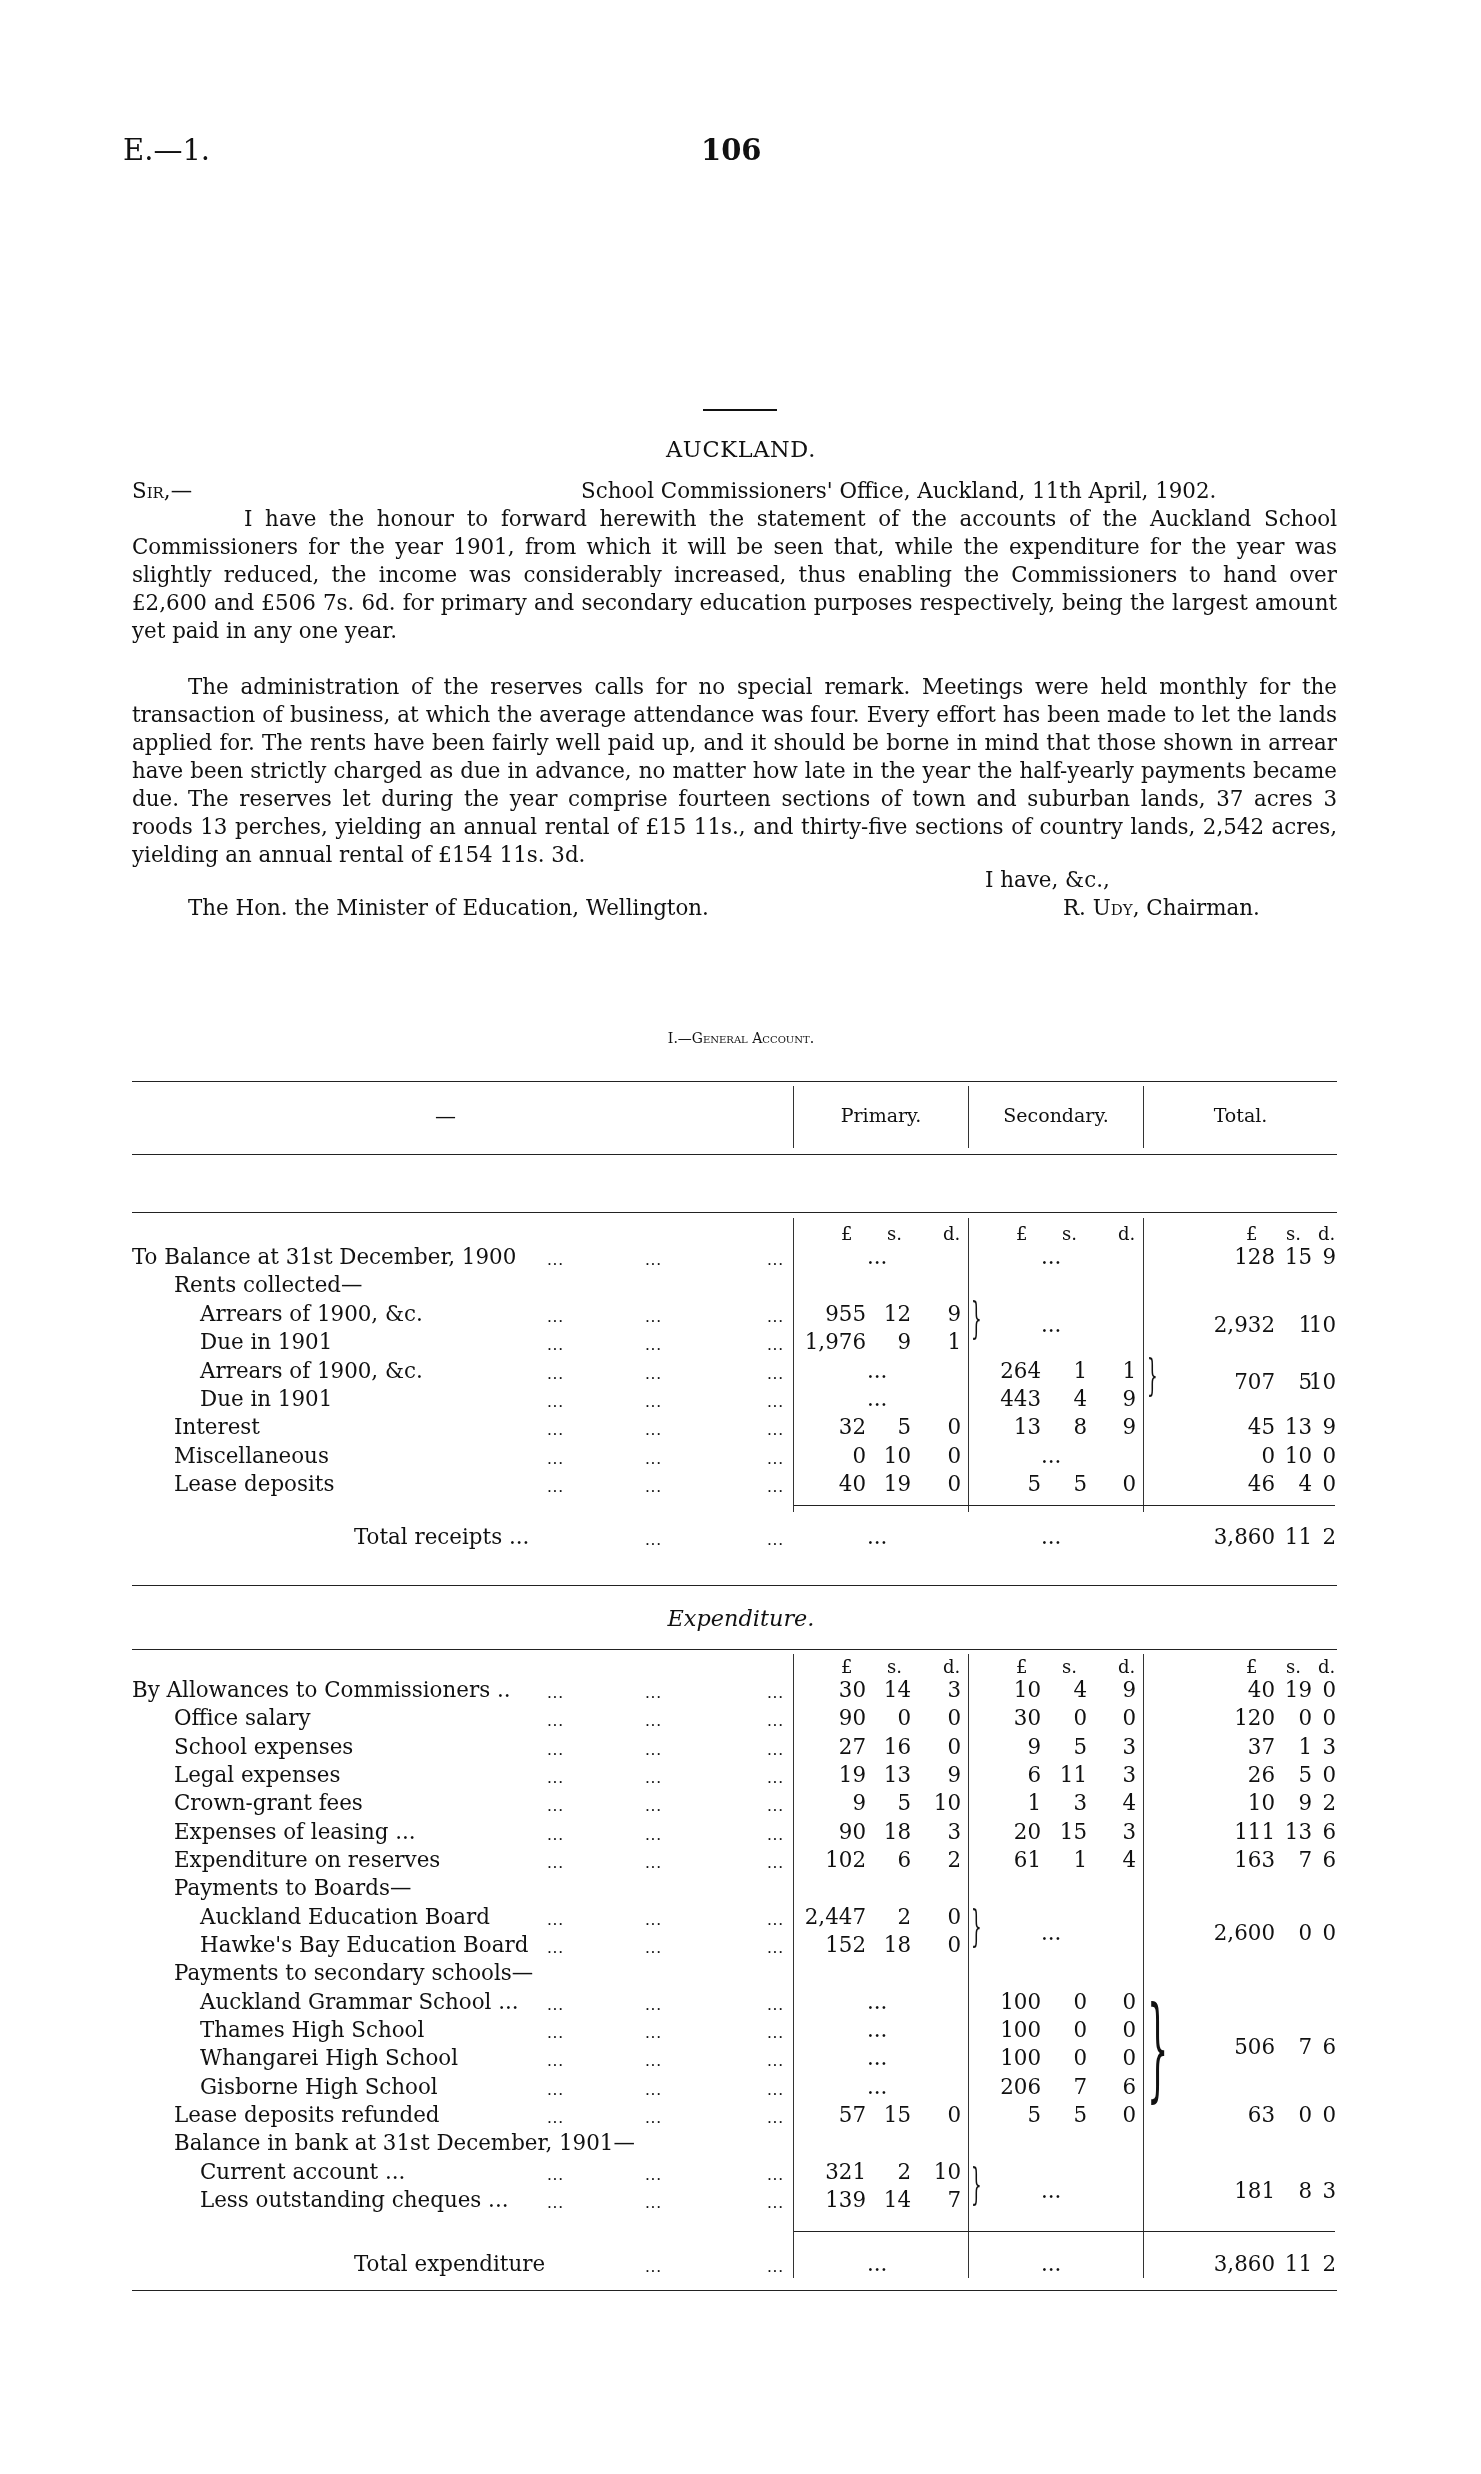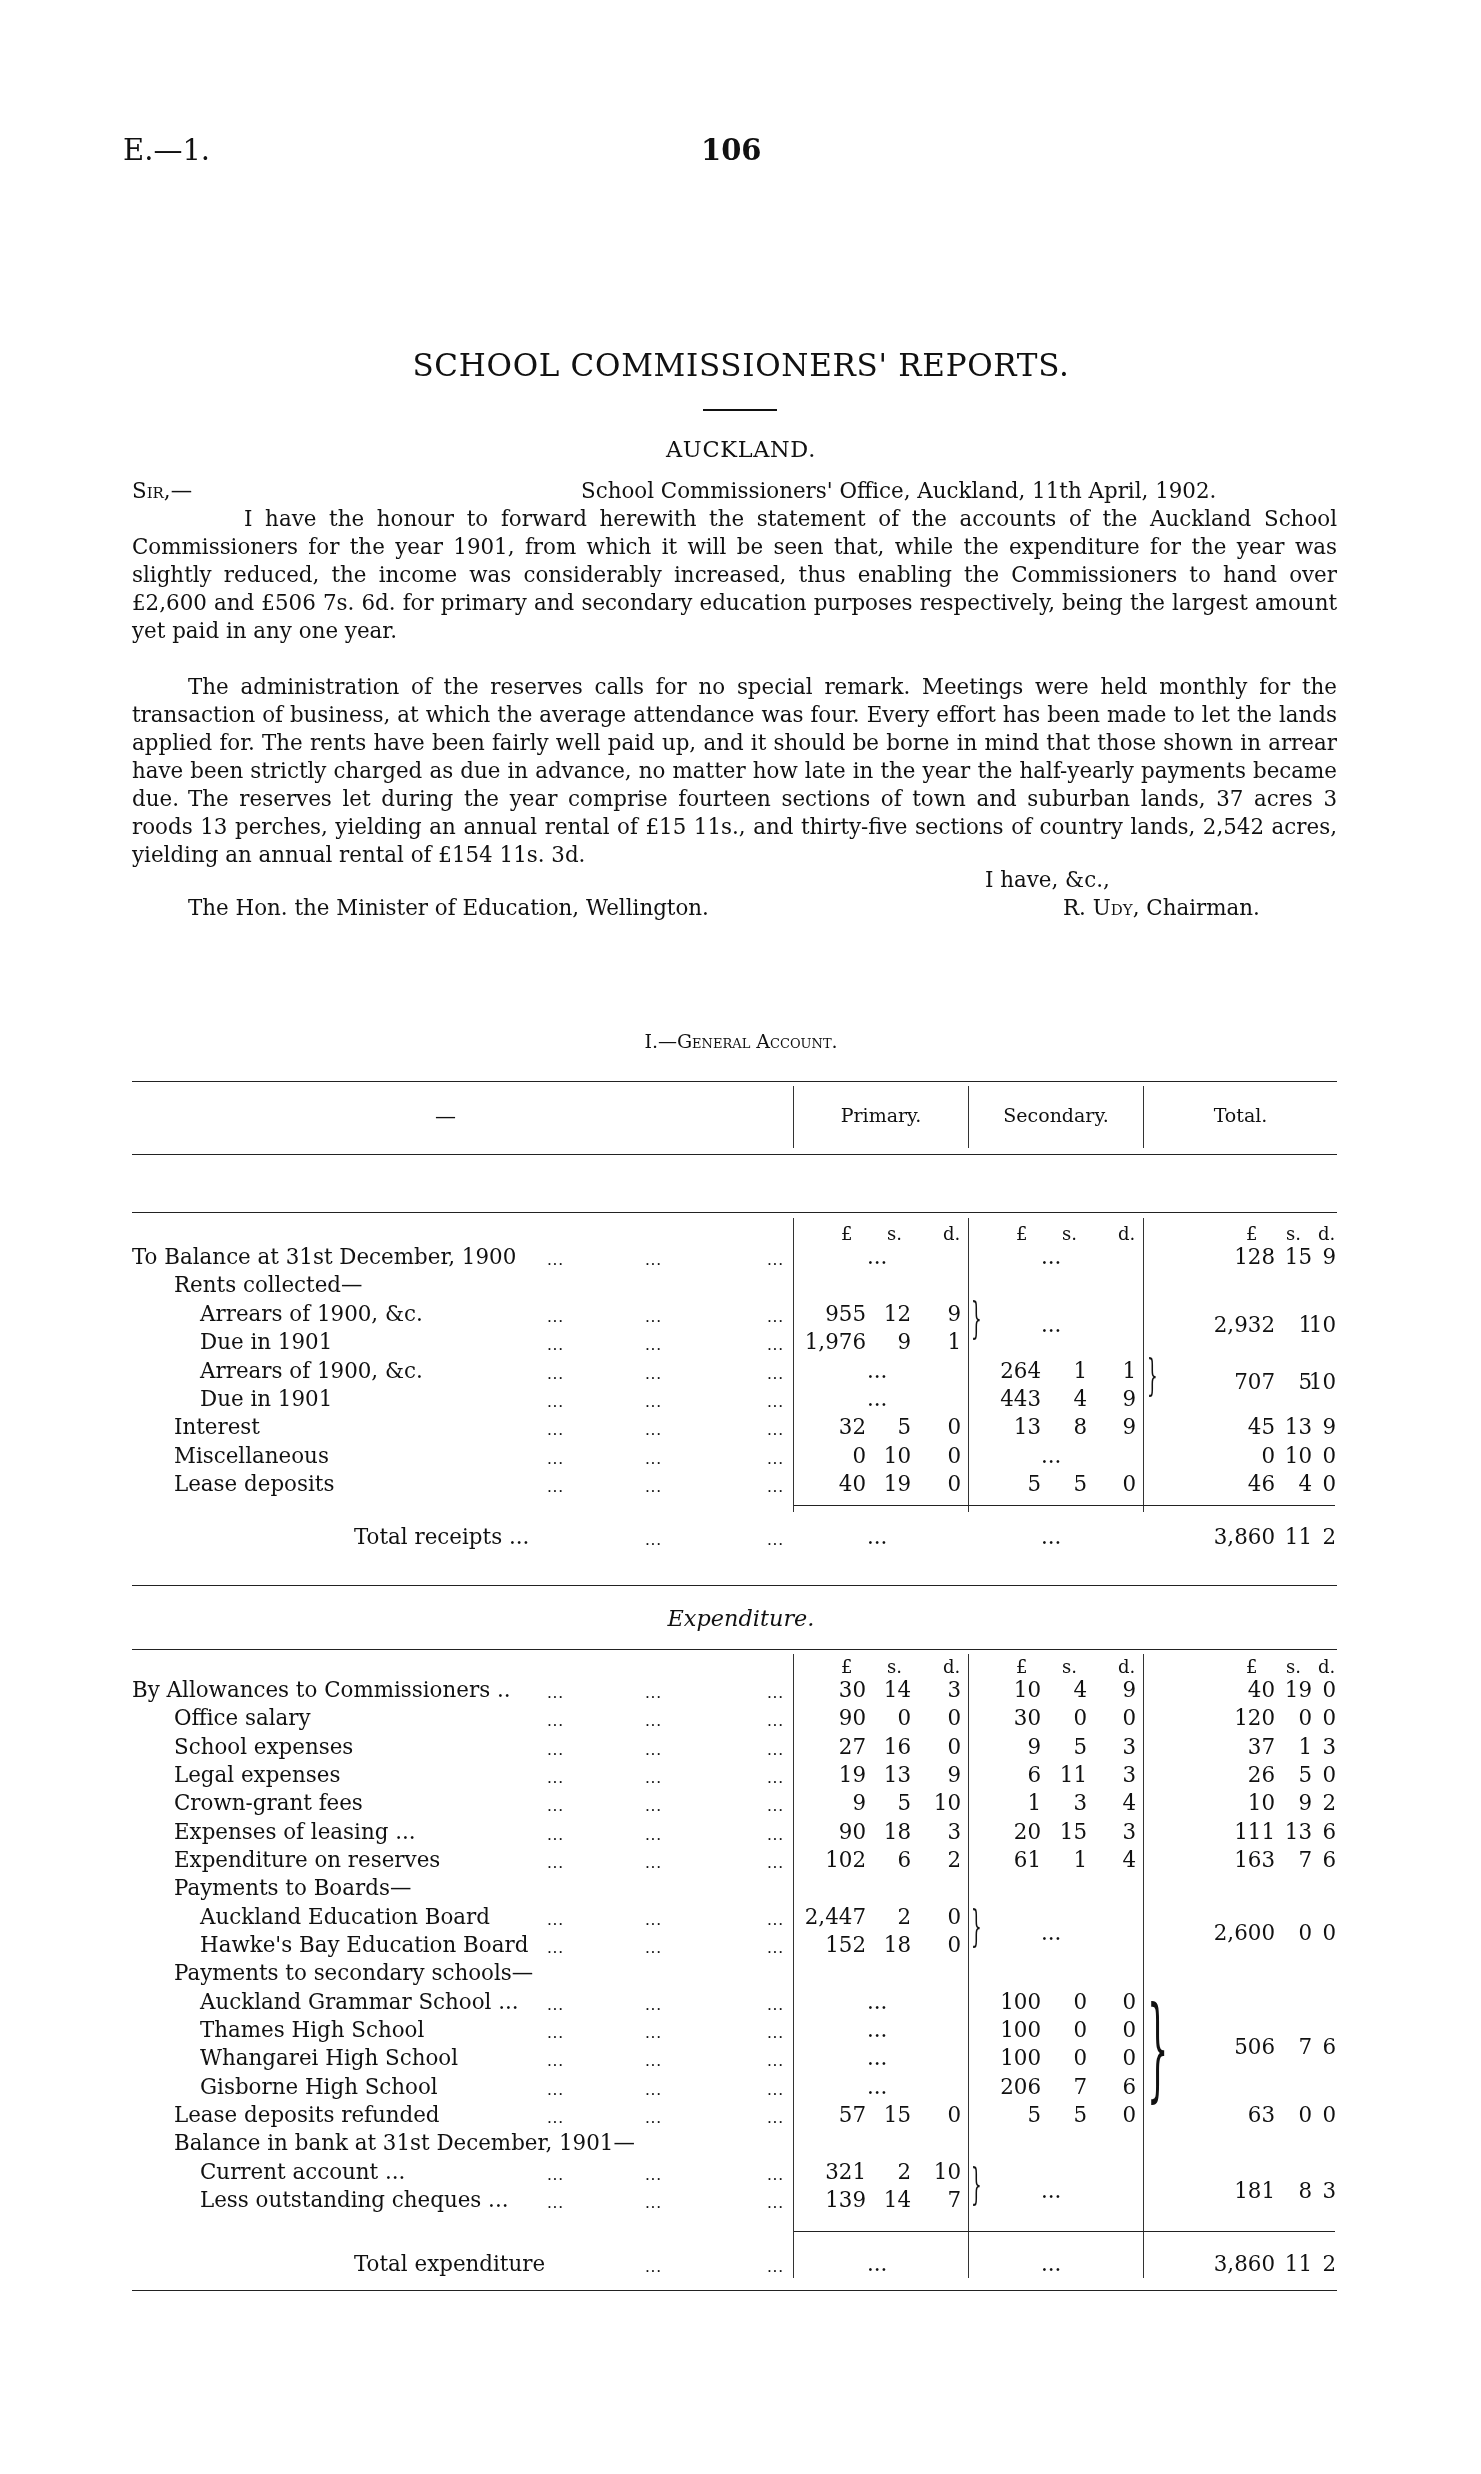--- a/index.html
+++ b/index.html
@@ -23,21 +23,21 @@
   .para { position: absolute; left: 0; width: 1205px; text-align: justify; text-align-last: left; }
   .p1 { top: 505px; text-indent: 112px; }
   .p2 { top: 673px; text-indent: 56px; }
   .p3 { top: 785px; text-indent: 56px; }
   .sign-have { left: 985px; top: 867px; font-size: 21.4px; }
   .addressee { left: 188px; top: 895px; font-size: 21.4px; }
   .signer { left: 1063px; top: 895px; font-size: 21.4px; }
   .sc { font-variant: small-caps; }
 
   .stmt-title { left: 0; width: 1482px; top: 992px; text-align: center; font-size: 21.4px; }
-  .stmt-sub { left: 0; width: 1482px; top: 1030px; text-align: center; font-size: 19px; }
+  .stmt-sub { left: 0; width: 1482px; top: 1030px; text-align: center; font-size: 14px; }
 
   .hrule { position: absolute; height: 1.4px; background: #222; }
   .vline { position: absolute; width: 1.1px; background: #333; }
 
   .col-head { position: absolute; top: 1104px; font-size: 19px; text-align: center; }
   .dash-head { left: 435px; top: 1104px; font-size: 21px; }
 
   .section-label { position: absolute; left: 0; width: 1482px; text-align: center; font-size: 22.4px; font-style: italic; }
 
   .row { position: absolute; left: 0; width: 1482px; height: 28px; font-size: 21.4px; }
@@ -50,21 +50,20 @@
   .brace { position: absolute; font-size: 42px; line-height: 1; font-family: "DejaVu Serif", serif; transform: scaleX(0.4); transform-origin: left center; }
 </style>
 </head>
 <body>
 
 <div class="page">
 
   <div class="abs hdr-left">E.—1.</div>
   <div class="abs hdr-page">106</div>
 
-  <div class="abs main-title">SCHOOL COMMISSIONERS' REPORTS.</div>
   <div class="abs title-rule"></div>
   <div class="abs subtitle">AUCKLAND.</div>
 
   <div class="abs letter sir-line">
     <span class="sir">Sir,—</span>
     <span class="office">School Commissioners' Office, Auckland, 11th April, 1902.</span>
   </div>
   <div class="abs letter" style="top:0;">
     <div class="para p1">I have the honour to forward herewith the statement of the accounts of the Auckland School Commissioners for the year 1901, from which it will be seen that, while the expenditure for the year was slightly reduced, the income was considerably increased, thus enabling the Commissioners to hand over £2,600 and £506 7s. 6d. for primary and secondary education purposes respectively, being the largest amount yet paid in any one year.</div>
     <div class="para p2">The administration of the reserves calls for no special remark. Meetings were held monthly for the transaction of business, at which the average attendance was four. Every effort has been made to let the lands applied for. The rents have been fairly well paid up, and it should be borne in mind that those shown in arrear have been strictly charged as due in advance, no matter how late in the year the half-yearly payments became due.</div>

